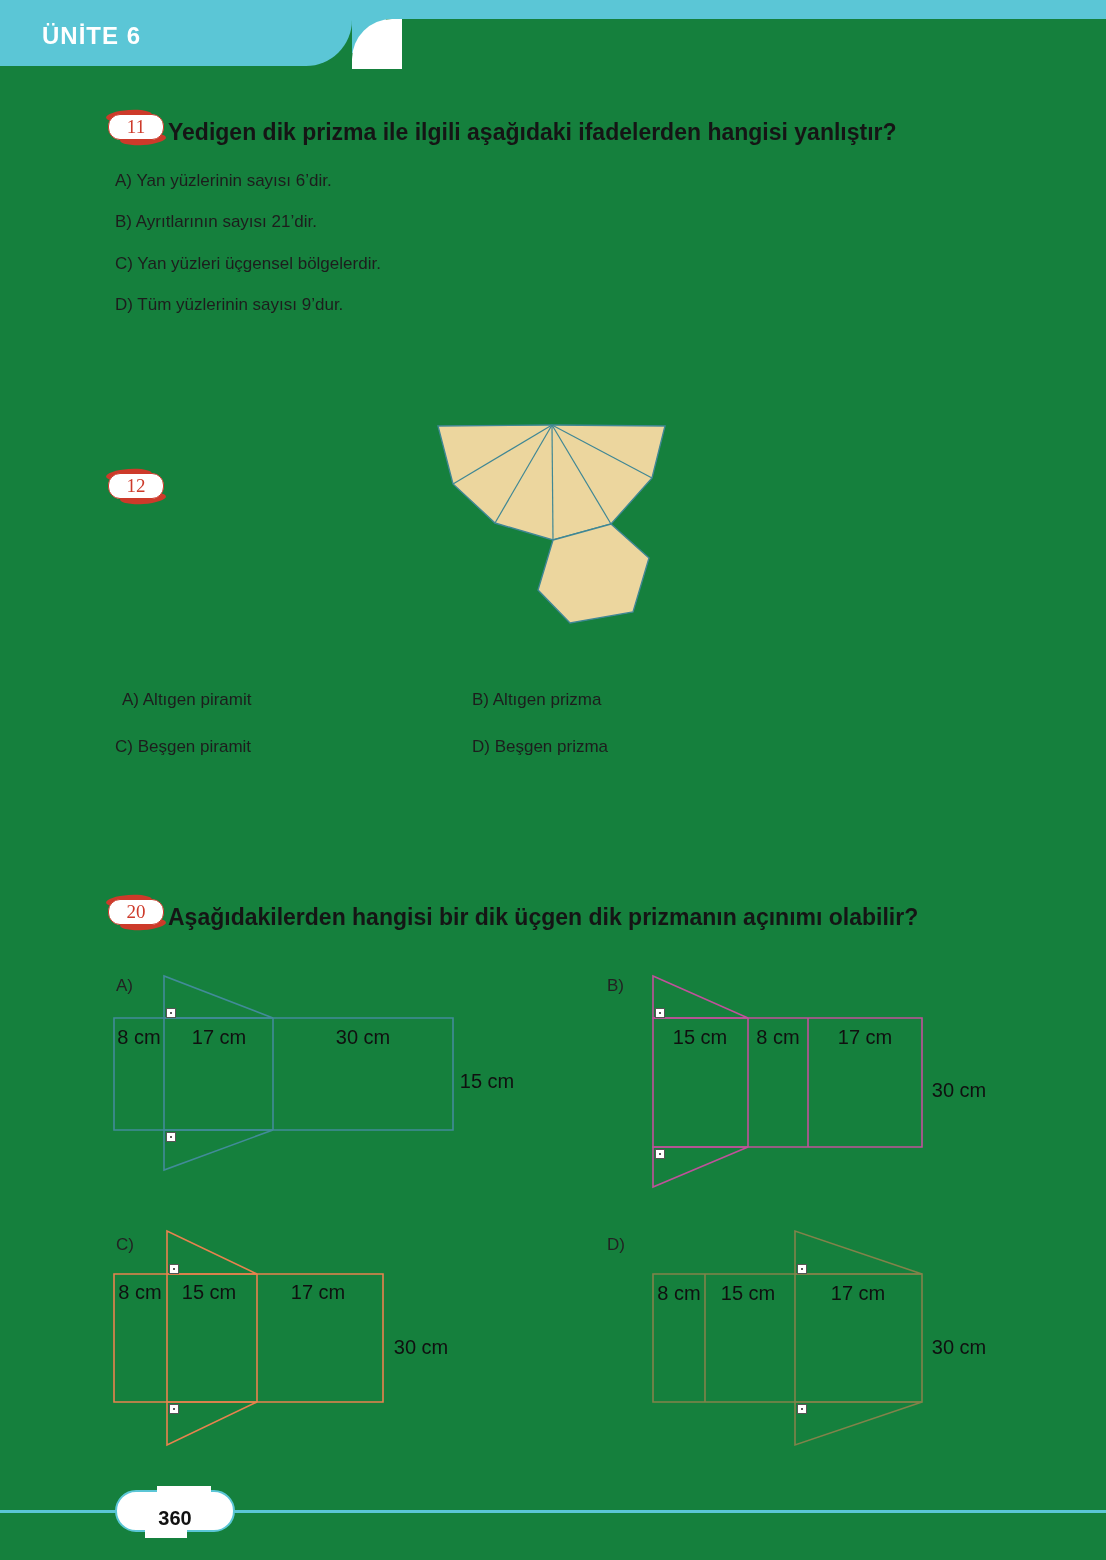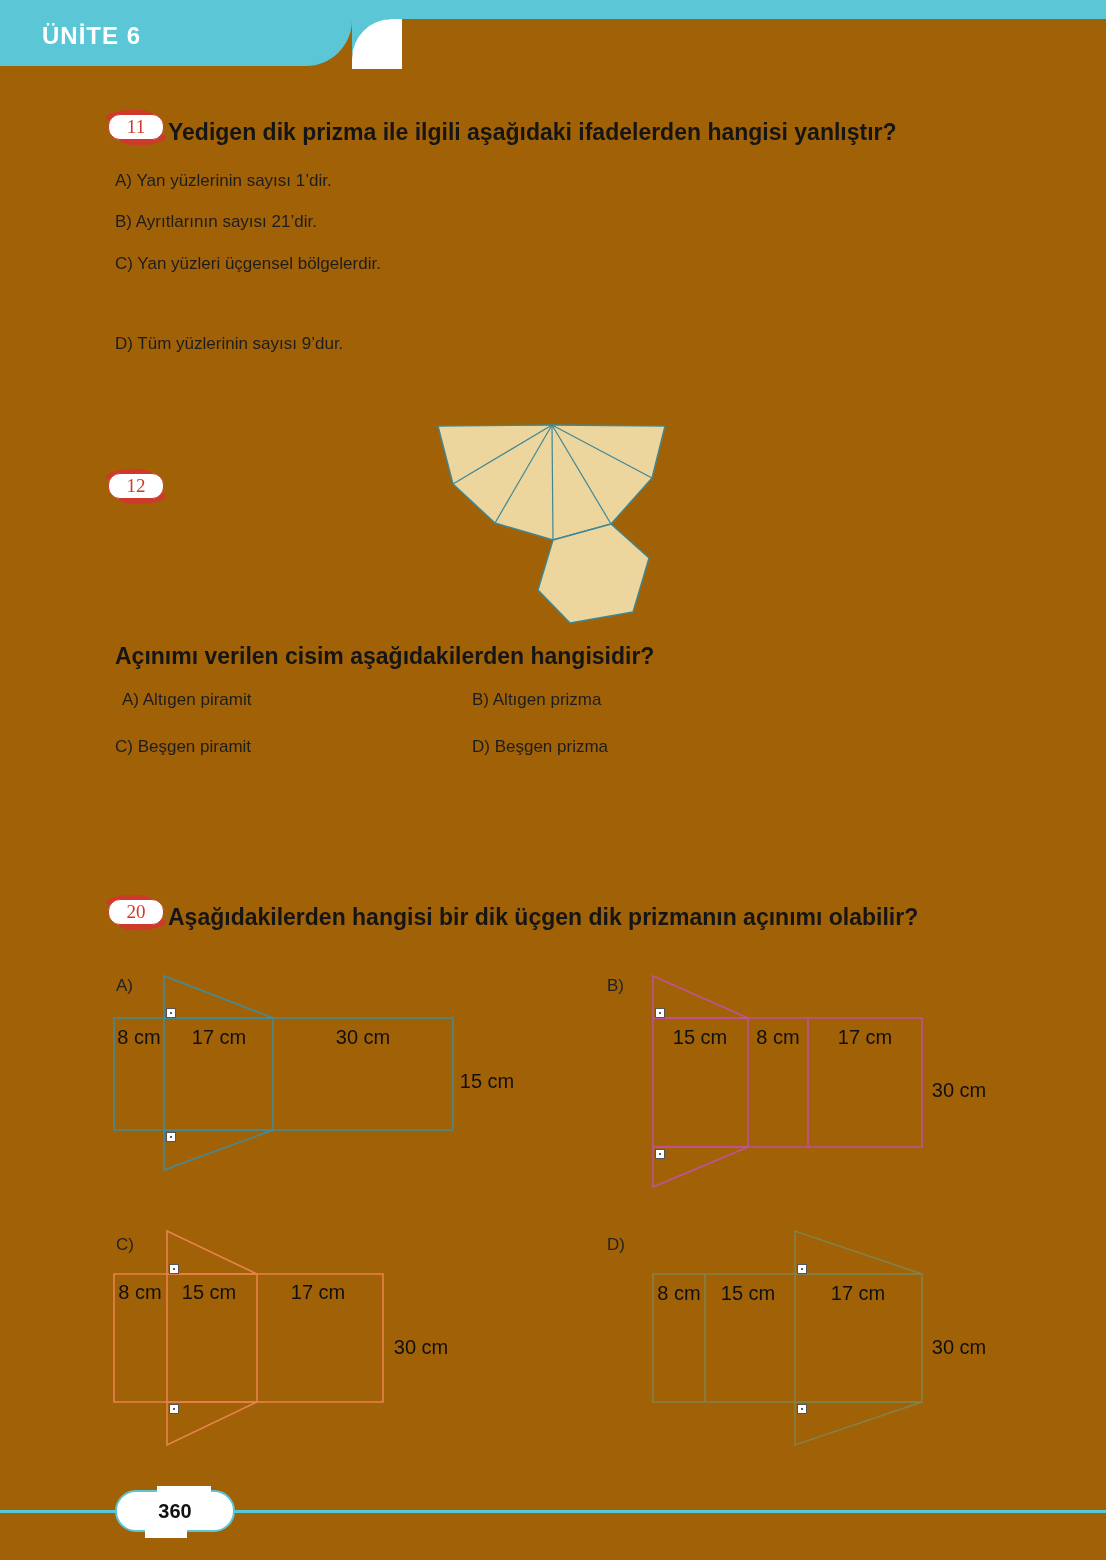--- a/index.html
+++ b/index.html
@@ -1,16 +1,16 @@
 <!DOCTYPE html>
 <html><head>
 <meta charset="utf-8">
 <style>
   html,body{margin:0;padding:0;background:#fff;}
-  .page{position:relative;width:1106px;height:1560px;background:#a16207;overflow:hidden;
+  .page{position:relative;width:1106px;height:1560px;background:#15803d;overflow:hidden;
         font-family:"Liberation Sans", sans-serif;}
 
   
   .hdr-strip{position:absolute;left:0;top:0;width:100%;height:19px;background:currentColor;}
   .hdr-tab{position:absolute;left:0;top:0;width:352px;height:66px;background:currentColor;
            border-bottom-right-radius:46px;}
   .hdr-fillet{position:absolute;left:352px;top:19px;width:34px;height:34px;background:currentColor;}
   .hdr-fillet-cover{position:absolute;left:352px;top:19px;width:50px;height:50px;background:#fff;
            border-top-left-radius:40px;}
   .unit-label{position:absolute;left:42px;top:22px;font-size:24px;font-weight:700;color:#fff;
@@ -35,61 +35,60 @@
   
   svg{position:absolute;overflow:visible;}
   .ra{position:absolute;width:8px;height:8px;border:1.2px solid #555;background:#fff;box-sizing:content-box;}
   .ra::after{content:"";position:absolute;left:2.6px;top:2.6px;width:2.6px;height:2.6px;
            background:#222;border-radius:50%;}
 
   
   .foot-rule{position:absolute;left:0;top:1510px;width:100%;height:3px;background:currentColor;}
   .foot-badge{position:absolute;left:115px;top:1490px;width:120px;height:42px;background:#fff;
            border:2.5px solid currentColor;border-radius:21px;box-sizing:border-box;
-           display:flex;align-items:center;justify-content:center;}
+           display:flex;align-items:flex-end;justify-content:center;}
   .foot-num{font-size:20px;font-weight:700;color:#111;}
   .gap{position:absolute;background:#fff;height:9px;}
 </style>
 </head>
 <body>
 
 <div class="page">
 
   <div class="hdr-strip" style="color: rgb(91, 198, 214);"></div>
   <div class="hdr-tab" style="color: rgb(91, 198, 214);"></div>
   <div class="hdr-fillet" style="color: rgb(91, 198, 214);"></div>
   <div class="hdr-fillet-cover"></div>
   <div class="unit-label">ÜNİTE 6</div>
 
   <div class="qbadge" style="left: 108px; top: 114px; color: rgb(205, 58, 42);">
     <span class="pill">11</span>
   </div>
   <div class="qtitle" style="left:168px;top:119px;">Yedigen dik prizma ile ilgili aşağıdaki ifadelerden hangisi yanlıştır?</div>
-  <div class="opt" style="left:115px;top:171px;">A) Yan yüzlerinin sayısı 1’dir.</div>
+  <div class="opt" style="left:115px;top:171px;">A) Yan yüzlerinin sayısı 6’dir.</div>
   <div class="opt" style="left:115px;top:212px;">B) Ayrıtlarının sayısı 21’dir.</div>
   <div class="opt" style="left:115px;top:254px;">C) Yan yüzleri üçgensel bölgelerdir.</div>
-  <div class="opt" style="left:115px;top:295px;margin-top:39px;">D) Tüm yüzlerinin sayısı 9’dur.</div>
+  <div class="opt" style="left:115px;top:295px;">D) Tüm yüzlerinin sayısı 9’dur.</div>
 
   <div class="qbadge" style="left: 108px; top: 427px; color: rgb(205, 58, 42); margin-top: 46px;">
     <span class="pill">12</span>
   </div>
 
   <svg style="left:430px;top:415px;" width="245" height="225" viewBox="430 415 245 225">
     <polygon points="438,426 552,425 665,426 652,478 611,524 553,540 495,523 453,484" stroke-width="1.4" fill="#ecd69e" stroke="#3f8795"></polygon>
     <g stroke-width="1.2" stroke="#3f8795">
       <line x1="552" y1="425" x2="453" y2="484"></line>
       <line x1="552" y1="425" x2="495" y2="523"></line>
       <line x1="552" y1="425" x2="553" y2="540"></line>
       <line x1="552" y1="425" x2="611" y2="524"></line>
       <line x1="552" y1="425" x2="652" y2="478"></line>
     </g>
     <polygon points="553,540 611,524 649,558 633,612 570,623 538,590" stroke-width="1.4" fill="#ecd69e" stroke="#3f8795"></polygon>
   </svg>
 
-  <div class="qtitle" style="left:115px;top:643px;">Açınımı verilen cisim aşağıdakilerden hangisidir?</div>
   <div class="opt" style="left:122px;top:690px;">A) Altıgen piramit</div>
   <div class="opt" style="left:472px;top:690px;">B) Altıgen prizma</div>
   <div class="opt" style="left:115px;top:737px;">C) Beşgen piramit</div>
   <div class="opt" style="left:472px;top:737px;">D) Beşgen prizma</div>
 
   <div class="qbadge" style="left: 108px; top: 899px; color: rgb(205, 58, 42);">
     <span class="pill">20</span>
   </div>
   <div class="qtitle" style="left:168px;top:904px;">Aşağıdakilerden hangisi bir dik üçgen dik prizmanın açınımı olabilir?</div>
 

